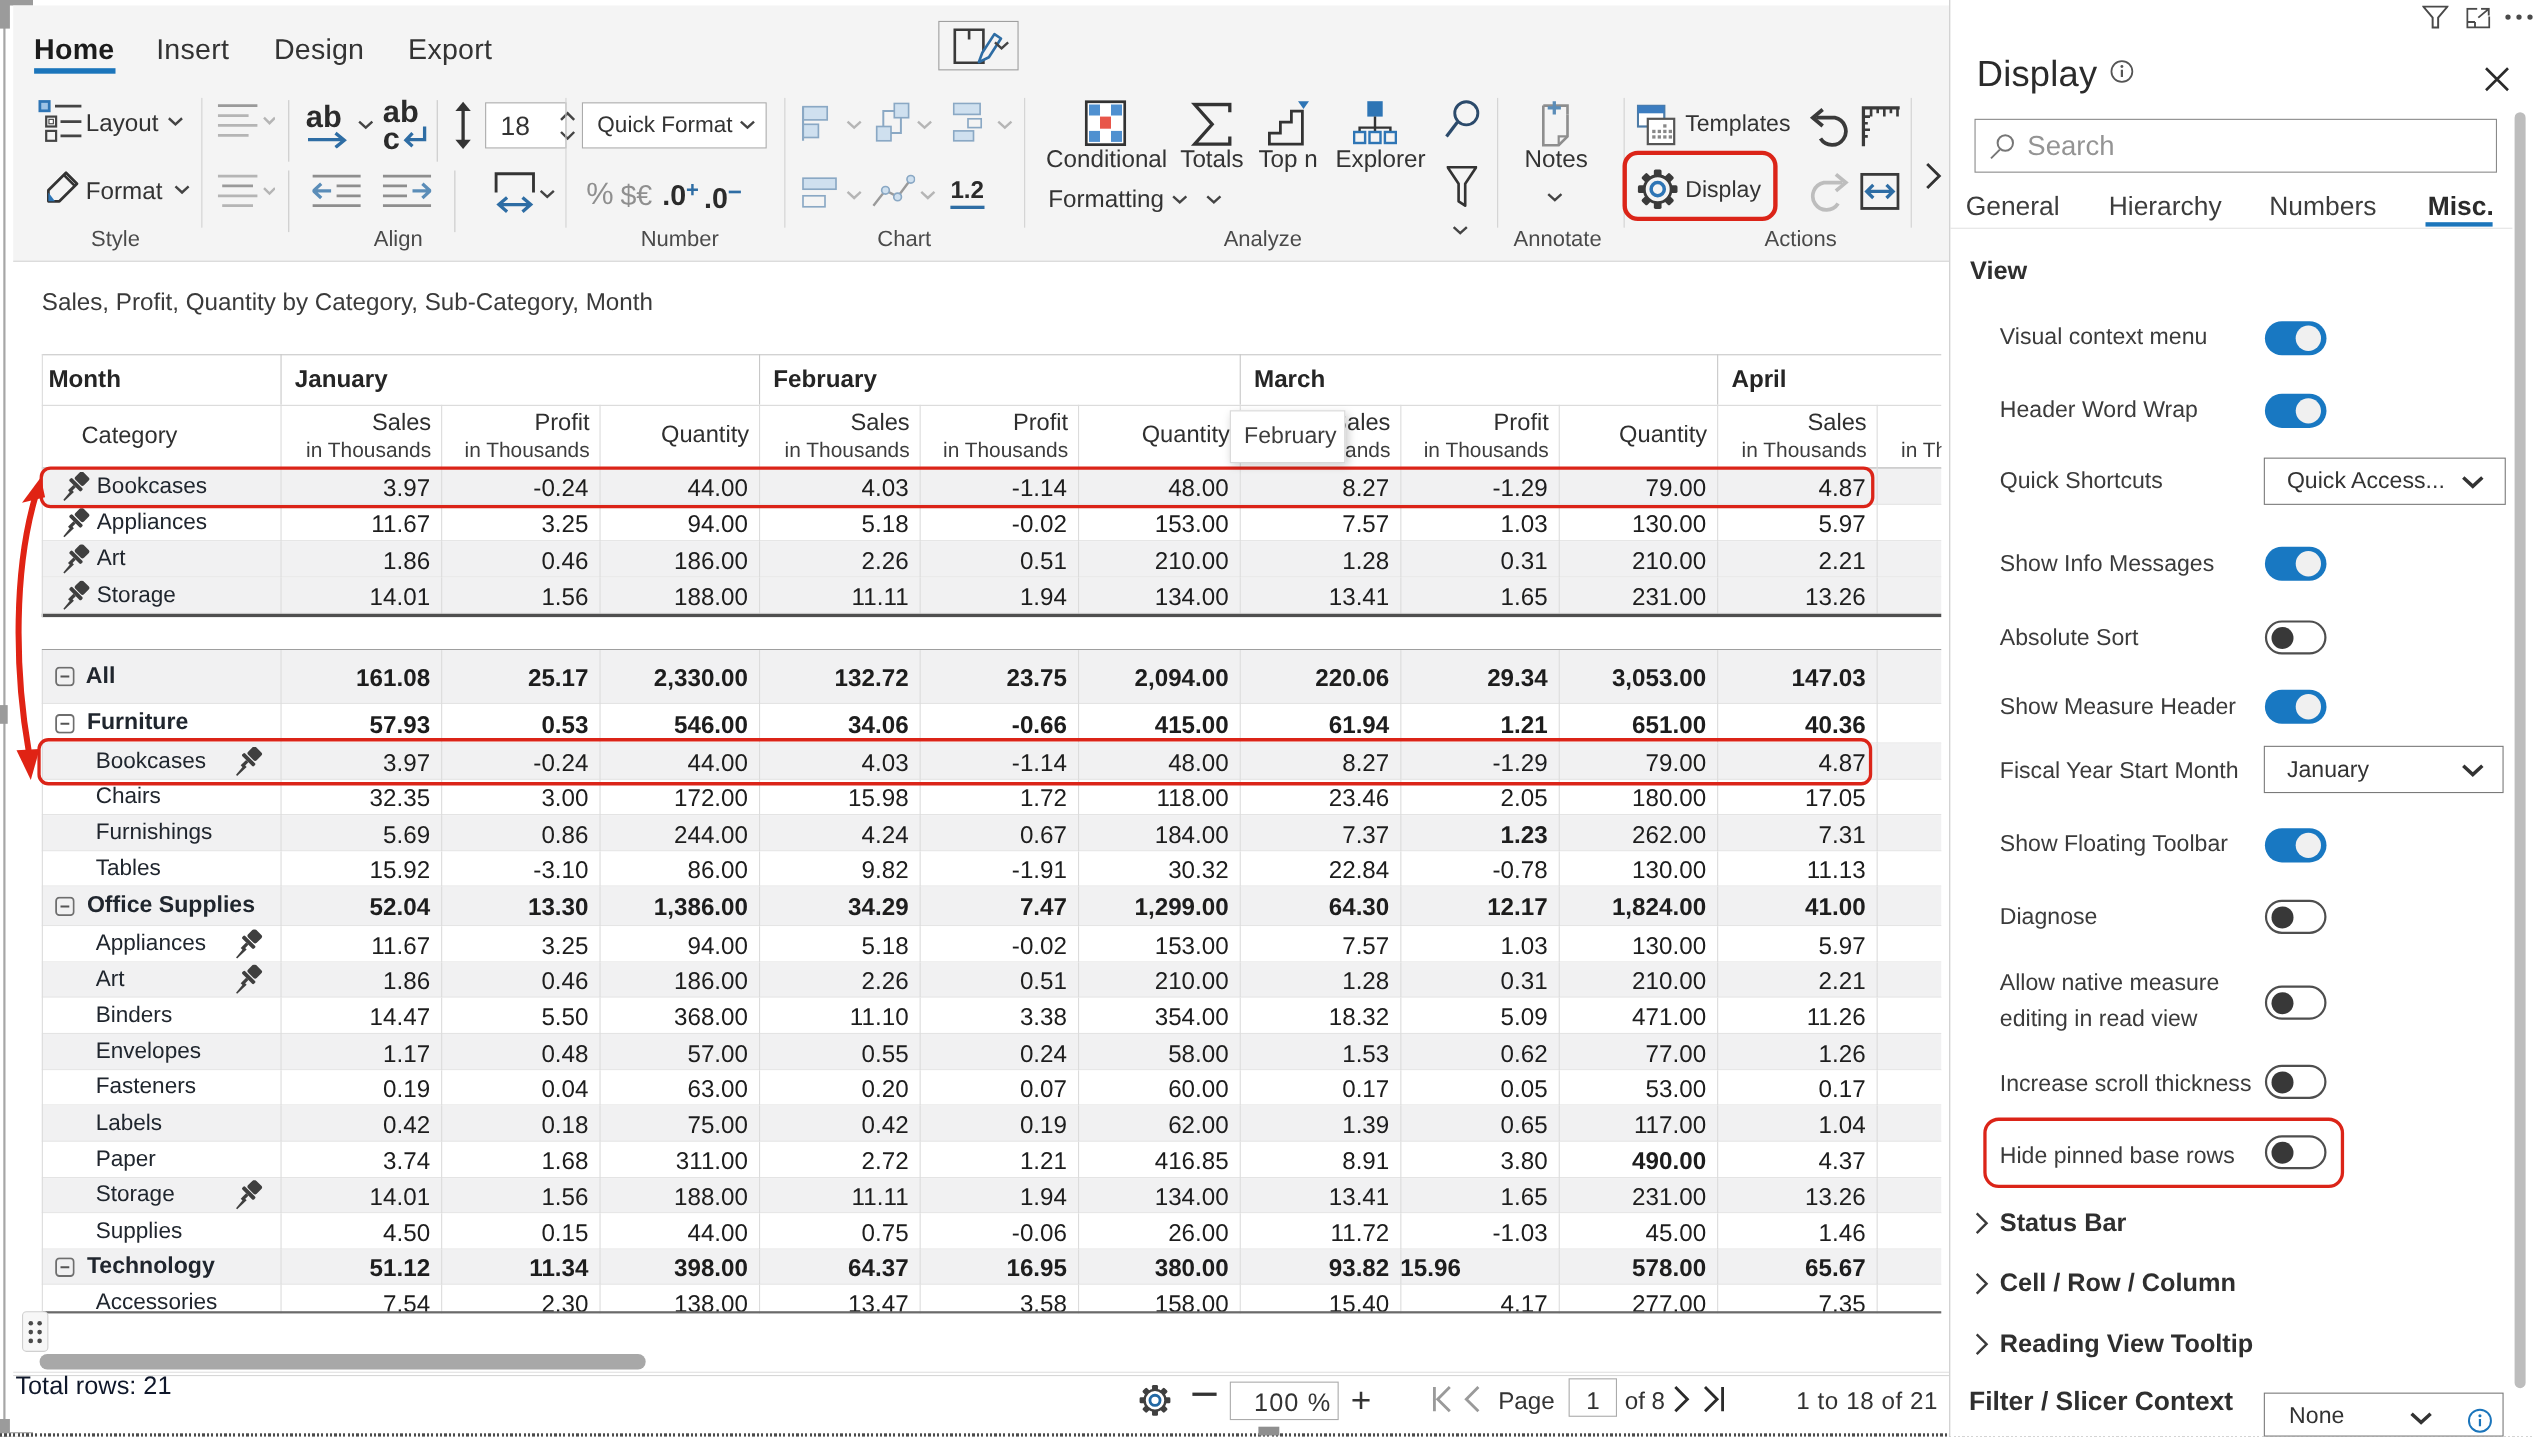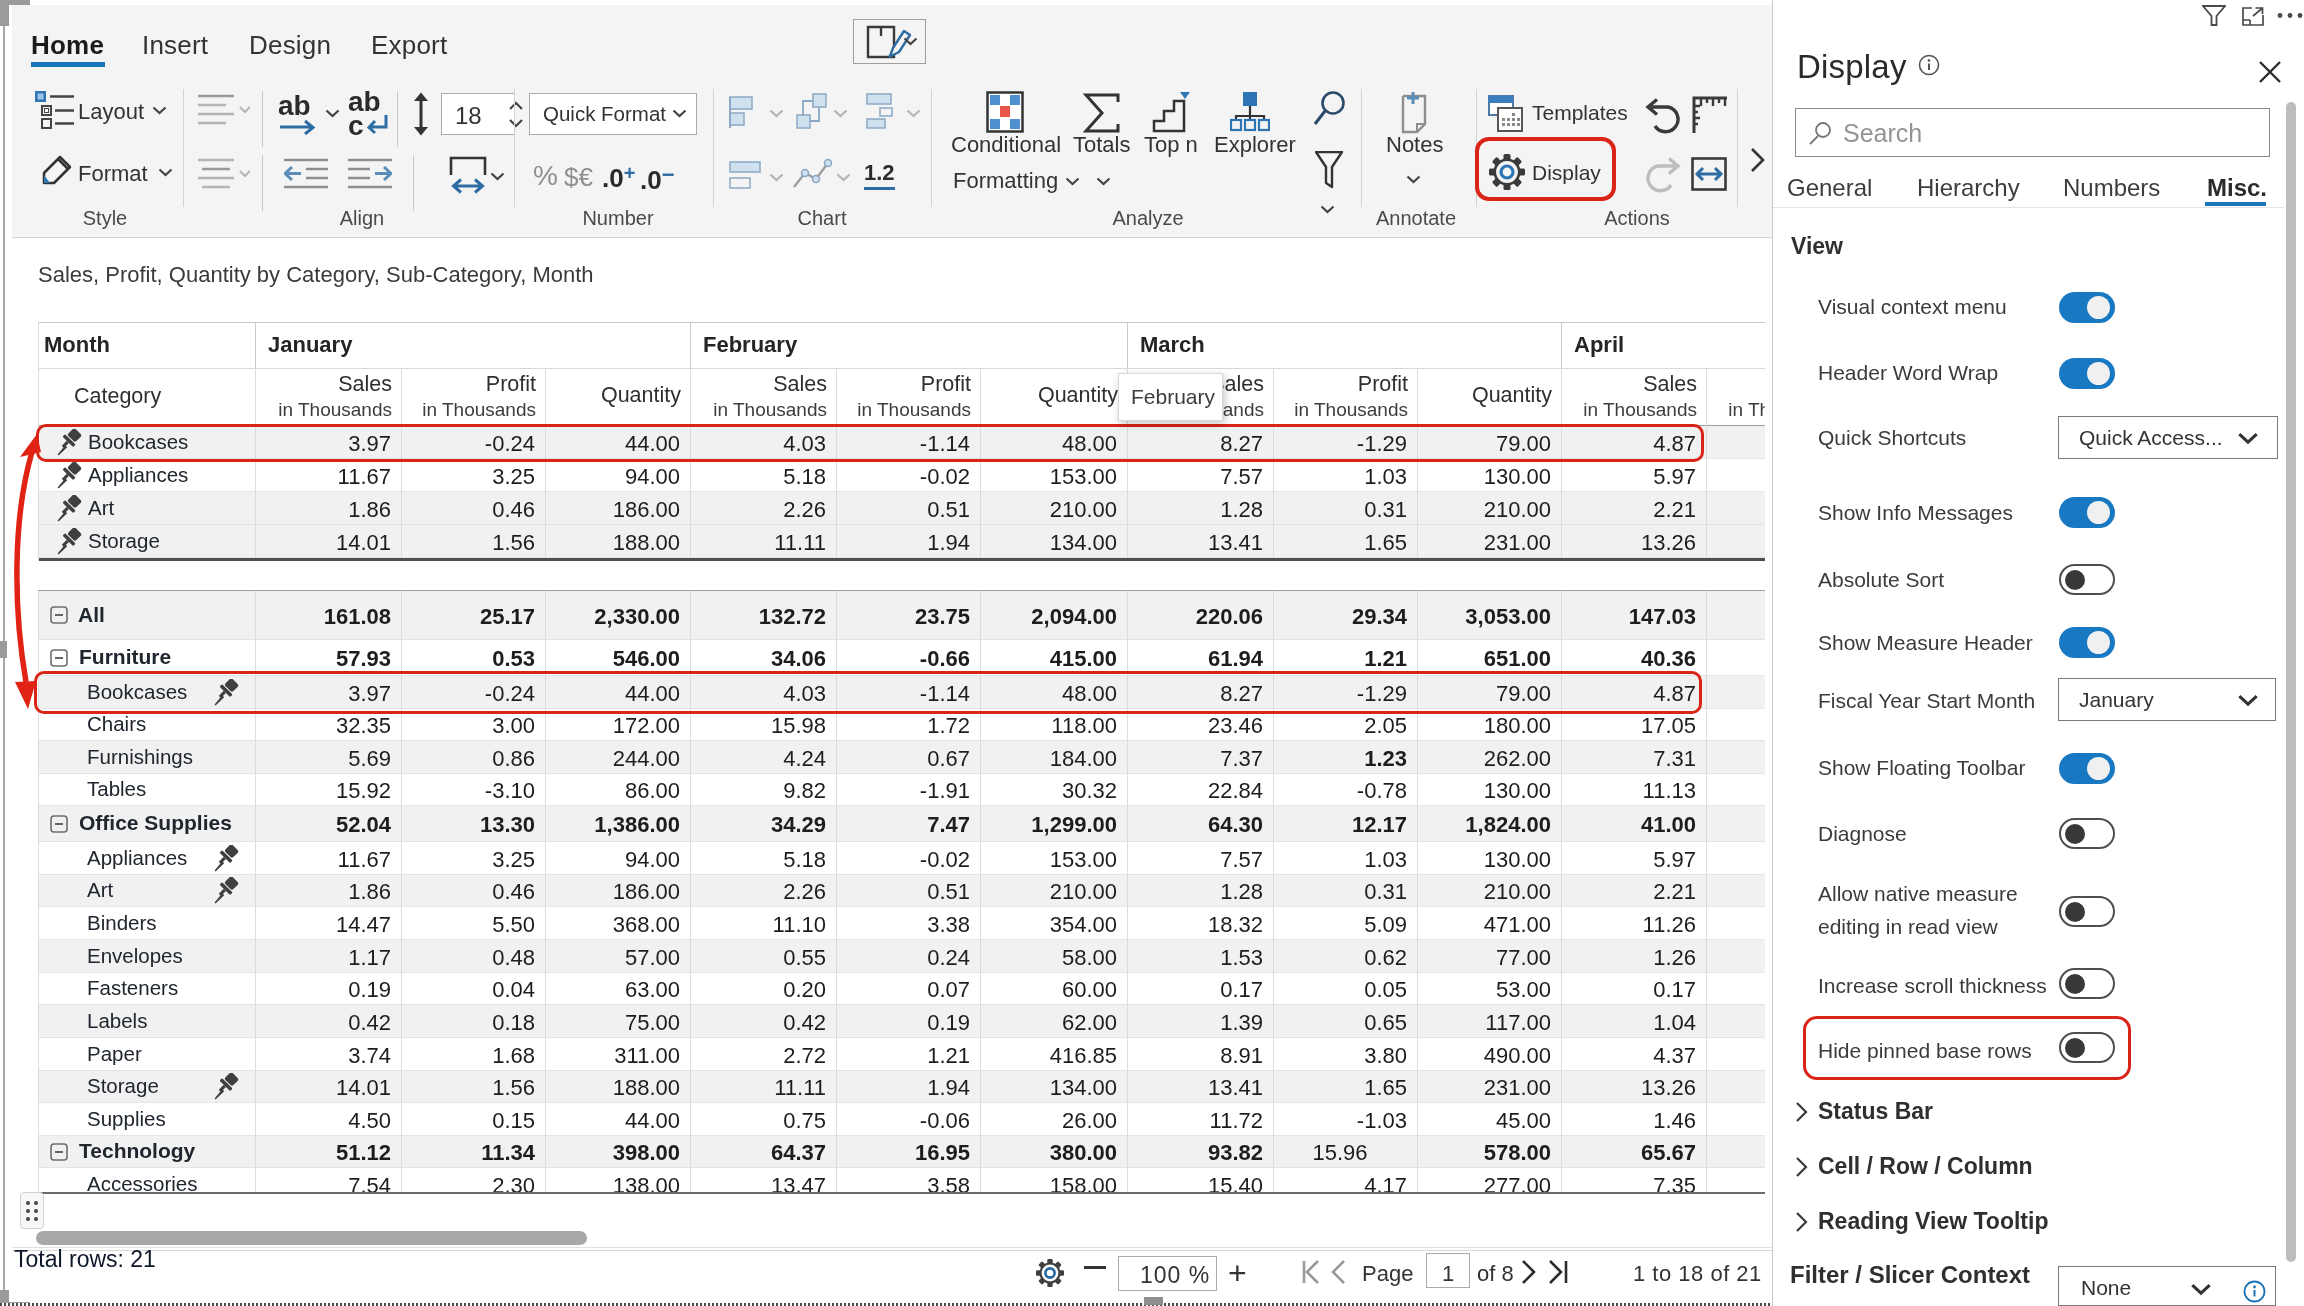--- a/index.html
+++ b/index.html
@@ -955,21 +955,21 @@
     <div class="abs" style="left:1706px;top:1038px;width:1px;height:33px;background:#dcdcdc"></div>
     <div class="abs" style="left:87px;top:1042px;font-size:20.5px;font-weight:400;color:#20262e">Paper</div>
     <div class="abs numcell" style="left:255px;top:1043px;width:136px;text-align:right;font-weight:normal">3.74</div>
     <div class="abs numcell" style="left:401px;top:1043px;width:134px;text-align:right;font-weight:normal">1.68</div>
     <div class="abs numcell" style="left:545px;top:1043px;width:135px;text-align:right;font-weight:normal">311.00</div>
     <div class="abs numcell" style="left:690px;top:1043px;width:136px;text-align:right;font-weight:normal">2.72</div>
     <div class="abs numcell" style="left:836px;top:1043px;width:134px;text-align:right;font-weight:normal">1.21</div>
     <div class="abs numcell" style="left:980px;top:1043px;width:137px;text-align:right;font-weight:normal">416.85</div>
     <div class="abs numcell" style="left:1127px;top:1043px;width:136px;text-align:right;font-weight:normal">8.91</div>
     <div class="abs numcell" style="left:1273px;top:1043px;width:134px;text-align:right;font-weight:normal">3.80</div>
-    <div class="abs numcell" style="left:1417px;top:1043px;width:134px;text-align:right;font-weight:normal">490.00</div>
+    <div class="abs numcell" style="left:1417px;top:1043px;width:134px;text-align:right;font-weight:bold">490.00</div>
     <div class="abs numcell" style="left:1561px;top:1043px;width:135px;text-align:right;font-weight:normal">4.37</div>
 <div class="abs" style="left:38px;top:1071px;width:1727px;height:32px;background:#f1f1f2;border-bottom:1px solid #e4e4e4"></div>
     <div class="abs" style="left:255px;top:1071px;width:1px;height:32px;background:#dcdcdc"></div>
     <div class="abs" style="left:401px;top:1071px;width:1px;height:32px;background:#dcdcdc"></div>
     <div class="abs" style="left:545px;top:1071px;width:1px;height:32px;background:#dcdcdc"></div>
     <div class="abs" style="left:690px;top:1071px;width:1px;height:32px;background:#dcdcdc"></div>
     <div class="abs" style="left:836px;top:1071px;width:1px;height:32px;background:#dcdcdc"></div>
     <div class="abs" style="left:980px;top:1071px;width:1px;height:32px;background:#dcdcdc"></div>
     <div class="abs" style="left:1127px;top:1071px;width:1px;height:32px;background:#dcdcdc"></div>
     <div class="abs" style="left:1273px;top:1071px;width:1px;height:32px;background:#dcdcdc"></div>
@@ -1039,21 +1039,21 @@
       </svg>
     </div>
     <div class="abs" style="left:79px;top:1139px;font-size:21px;font-weight:700;color:#20262e">Technology</div>
     <div class="abs numcell" style="left:255px;top:1140px;width:136px;text-align:right;font-weight:bold">51.12</div>
     <div class="abs numcell" style="left:401px;top:1140px;width:134px;text-align:right;font-weight:bold">11.34</div>
     <div class="abs numcell" style="left:545px;top:1140px;width:135px;text-align:right;font-weight:bold">398.00</div>
     <div class="abs numcell" style="left:690px;top:1140px;width:136px;text-align:right;font-weight:bold">64.37</div>
     <div class="abs numcell" style="left:836px;top:1140px;width:134px;text-align:right;font-weight:bold">16.95</div>
     <div class="abs numcell" style="left:980px;top:1140px;width:137px;text-align:right;font-weight:bold">380.00</div>
     <div class="abs numcell" style="left:1127px;top:1140px;width:136px;text-align:right;font-weight:bold">93.82</div>
-    <div class="abs numcell" style="left:1273px;top:1140px;width:134px;text-align:center;font-weight:normal">15.96</div>
+    <div class="abs numcell" style="left:1273px;top:1140px;width:134px;text-align:left;font-weight:bold">15.96</div>
     <div class="abs numcell" style="left:1417px;top:1140px;width:134px;text-align:right;font-weight:bold">578.00</div>
     <div class="abs numcell" style="left:1561px;top:1140px;width:135px;text-align:right;font-weight:bold">65.67</div>
 <div class="abs" style="left:38px;top:1168px;width:1727px;height:26px;background:#ffffff;border-bottom:1px solid #e4e4e4"></div>
     <div class="abs" style="left:255px;top:1168px;width:1px;height:26px;background:#dcdcdc"></div>
     <div class="abs" style="left:401px;top:1168px;width:1px;height:26px;background:#dcdcdc"></div>
     <div class="abs" style="left:545px;top:1168px;width:1px;height:26px;background:#dcdcdc"></div>
     <div class="abs" style="left:690px;top:1168px;width:1px;height:26px;background:#dcdcdc"></div>
     <div class="abs" style="left:836px;top:1168px;width:1px;height:26px;background:#dcdcdc"></div>
     <div class="abs" style="left:980px;top:1168px;width:1px;height:26px;background:#dcdcdc"></div>
     <div class="abs" style="left:1127px;top:1168px;width:1px;height:26px;background:#dcdcdc"></div>

